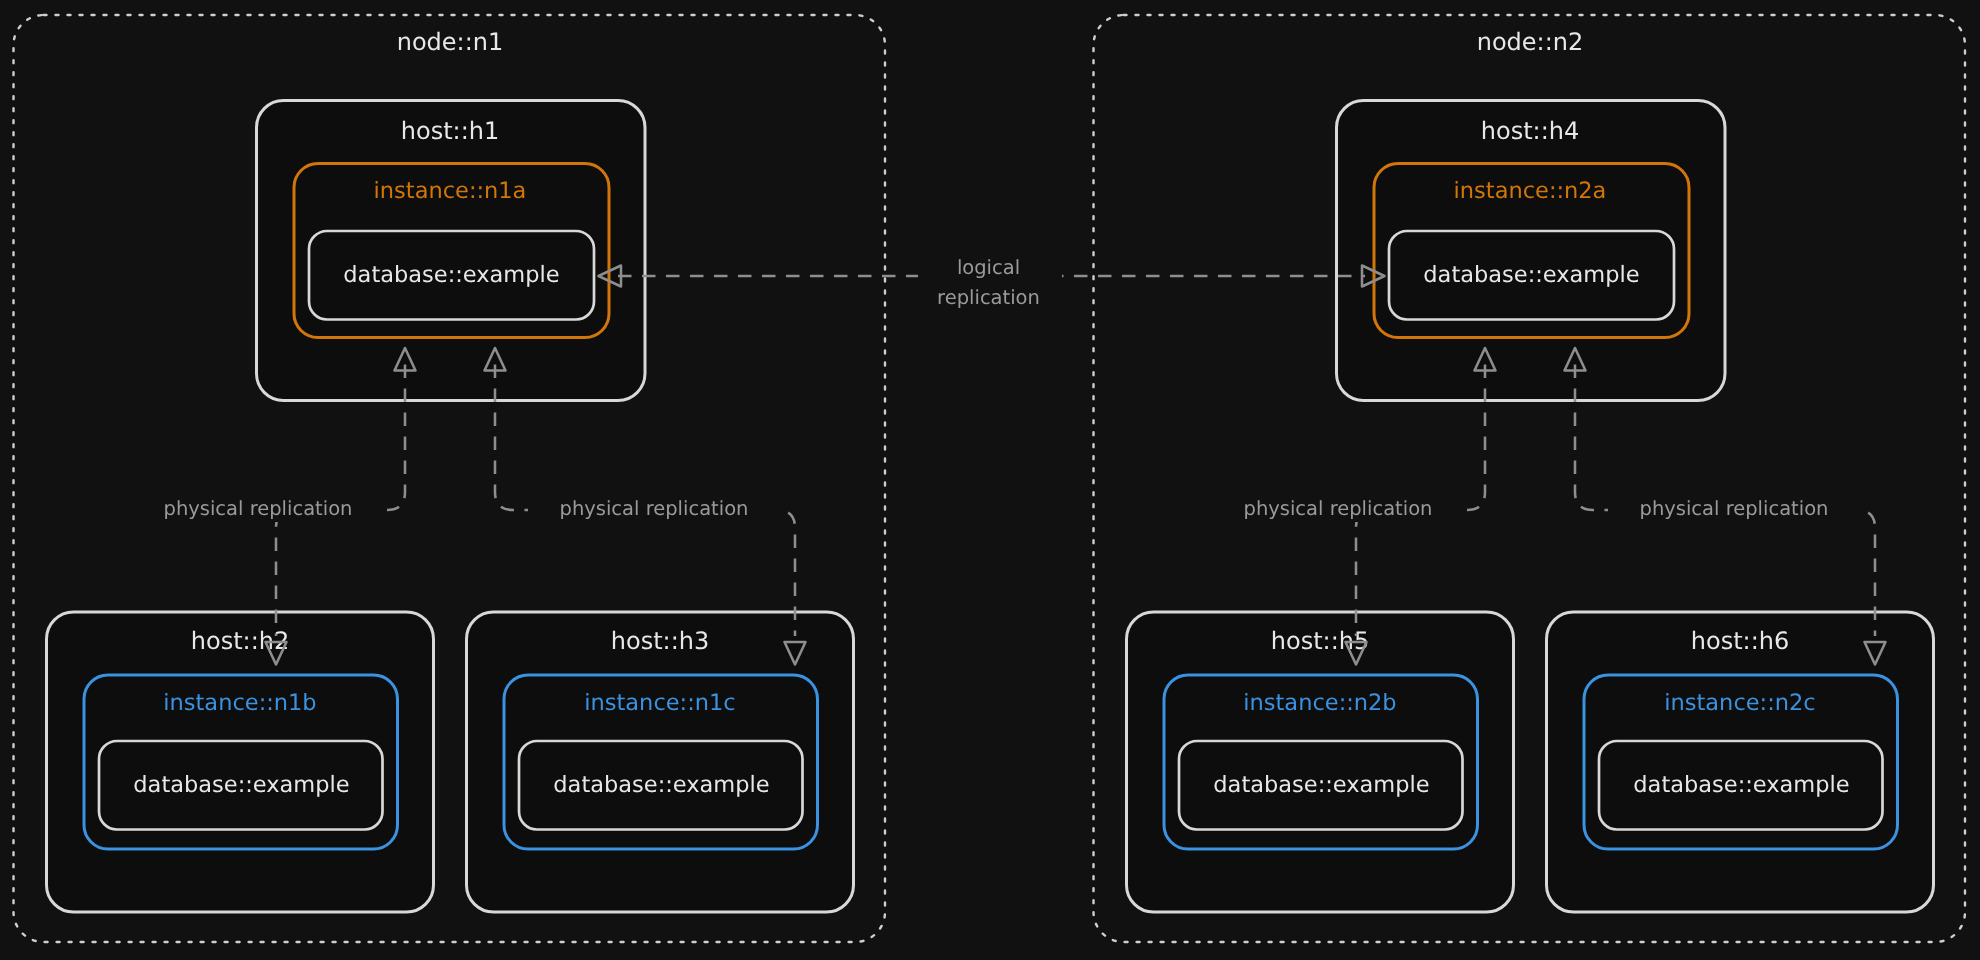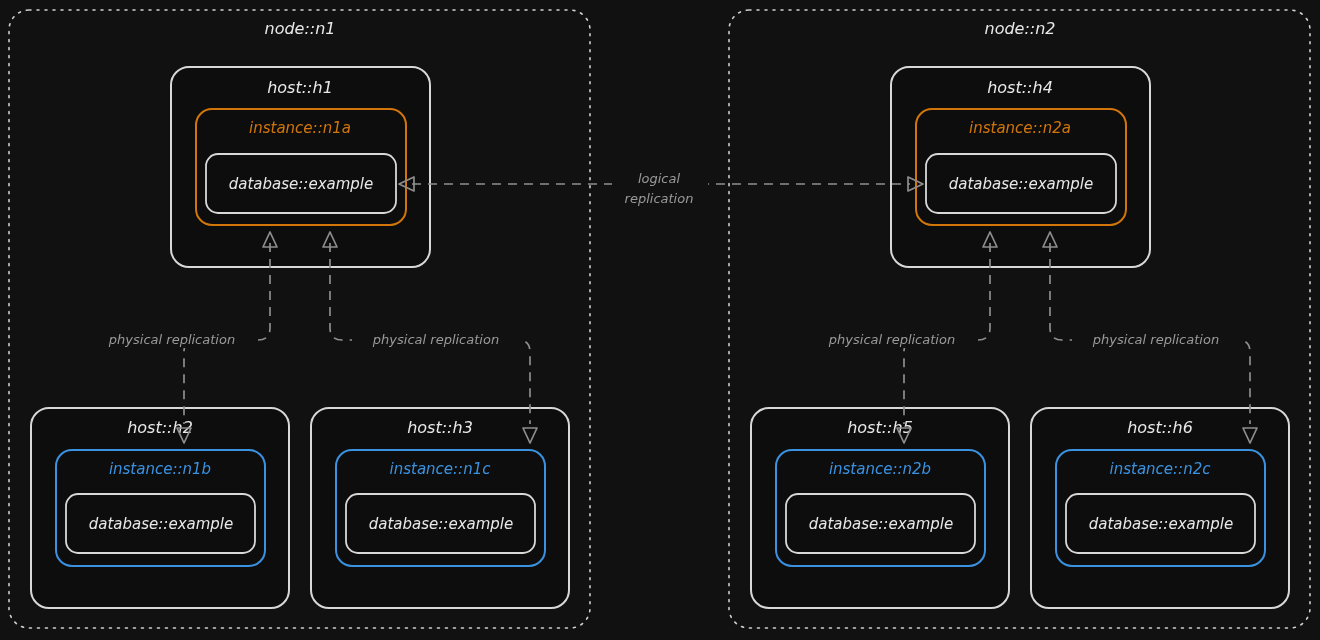--- a/index.html
+++ b/index.html
@@ -7,21 +7,20 @@
     padding: 0;
     background: #111111;
   }
   #stage {
     position: relative;
     width: 1320px;
     height: 640px;
     background: #111111;
     overflow: hidden;
     font-family: "DejaVu Sans", sans-serif;
-    font-style: italic;
   }
   #stage svg {
     position: absolute;
     left: 0;
     top: 0;
     width: 1320px;
     height: 640px;
   }
   .lbl {
     font-family: "DejaVu Sans", sans-serif;

